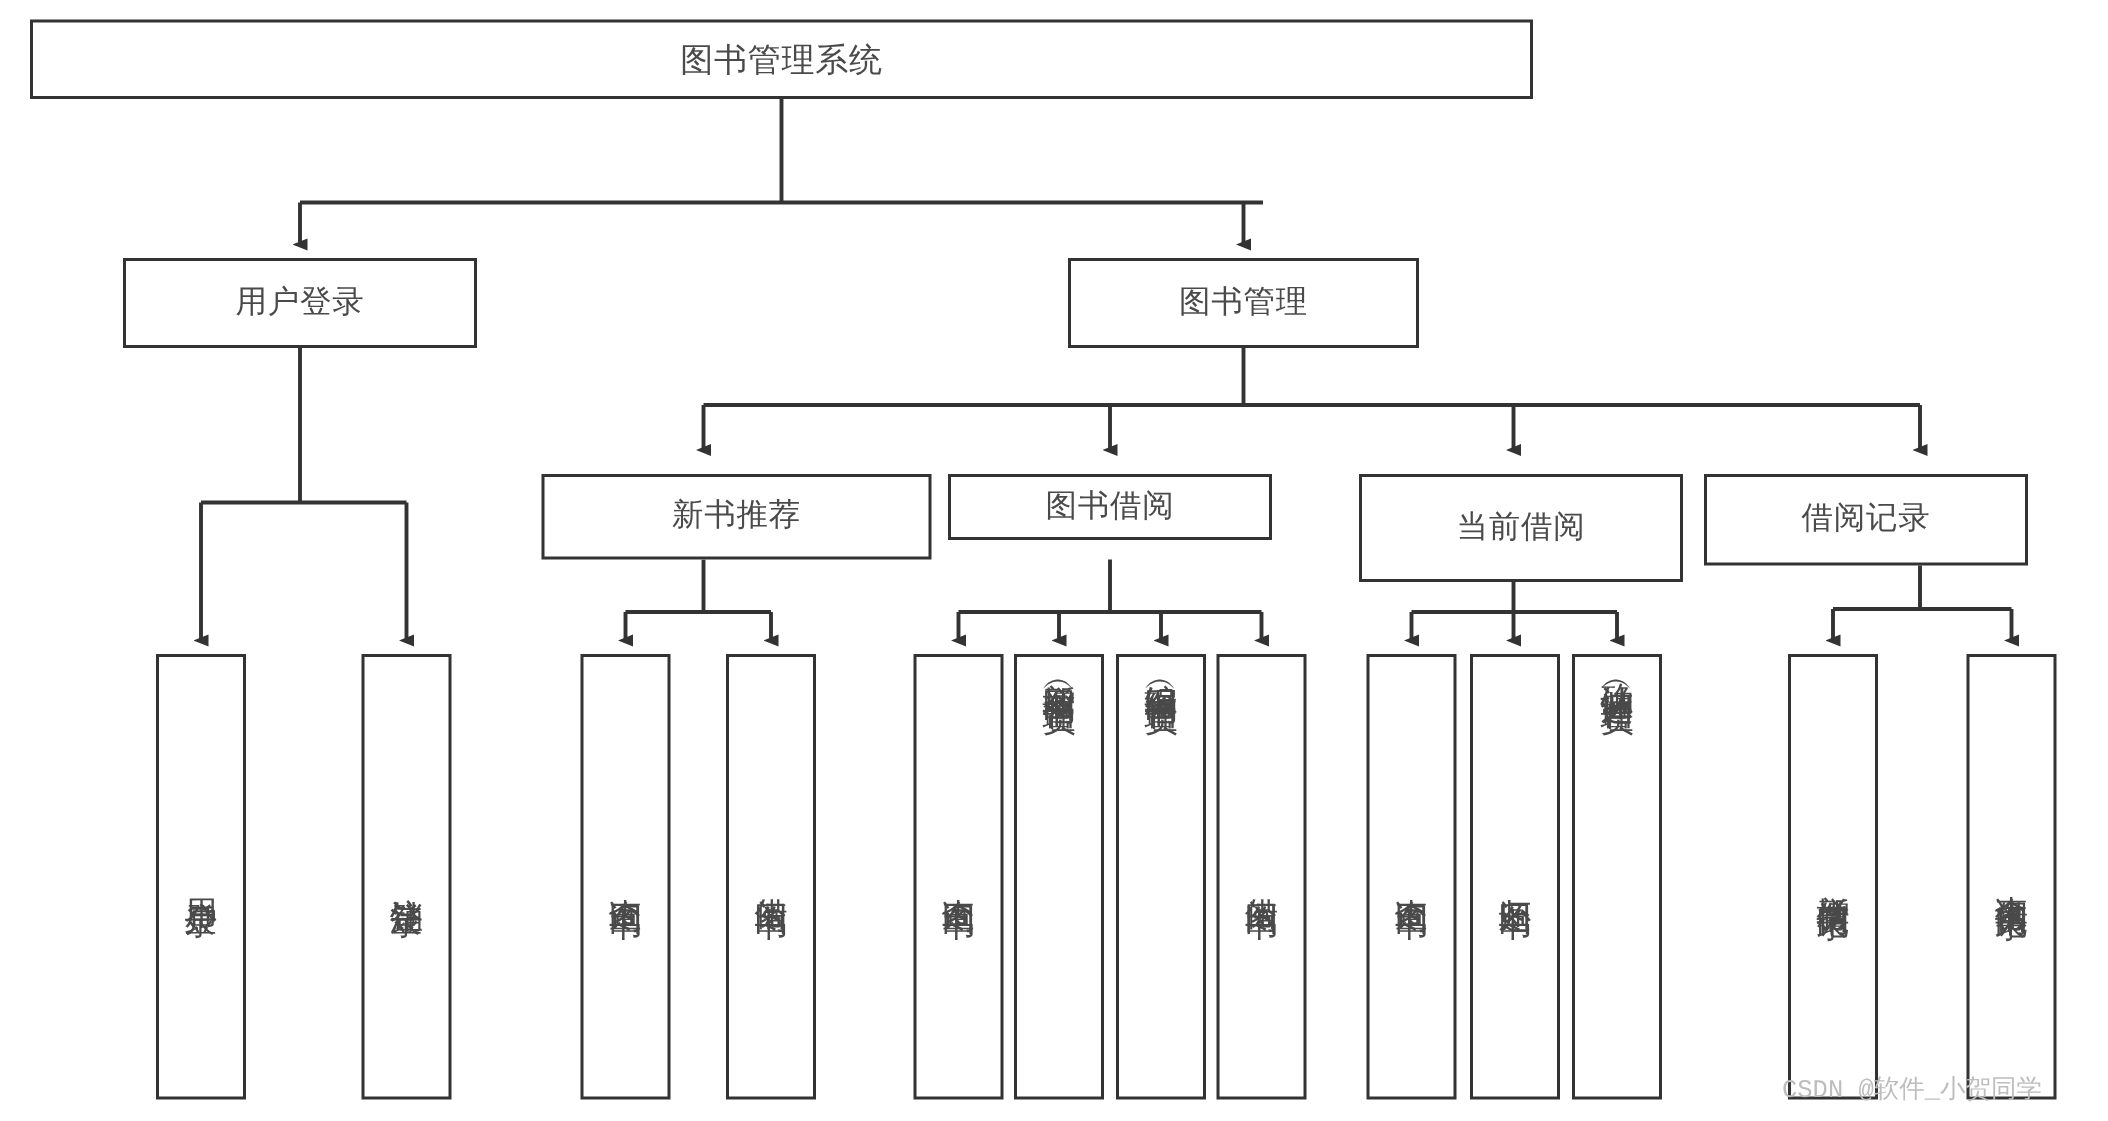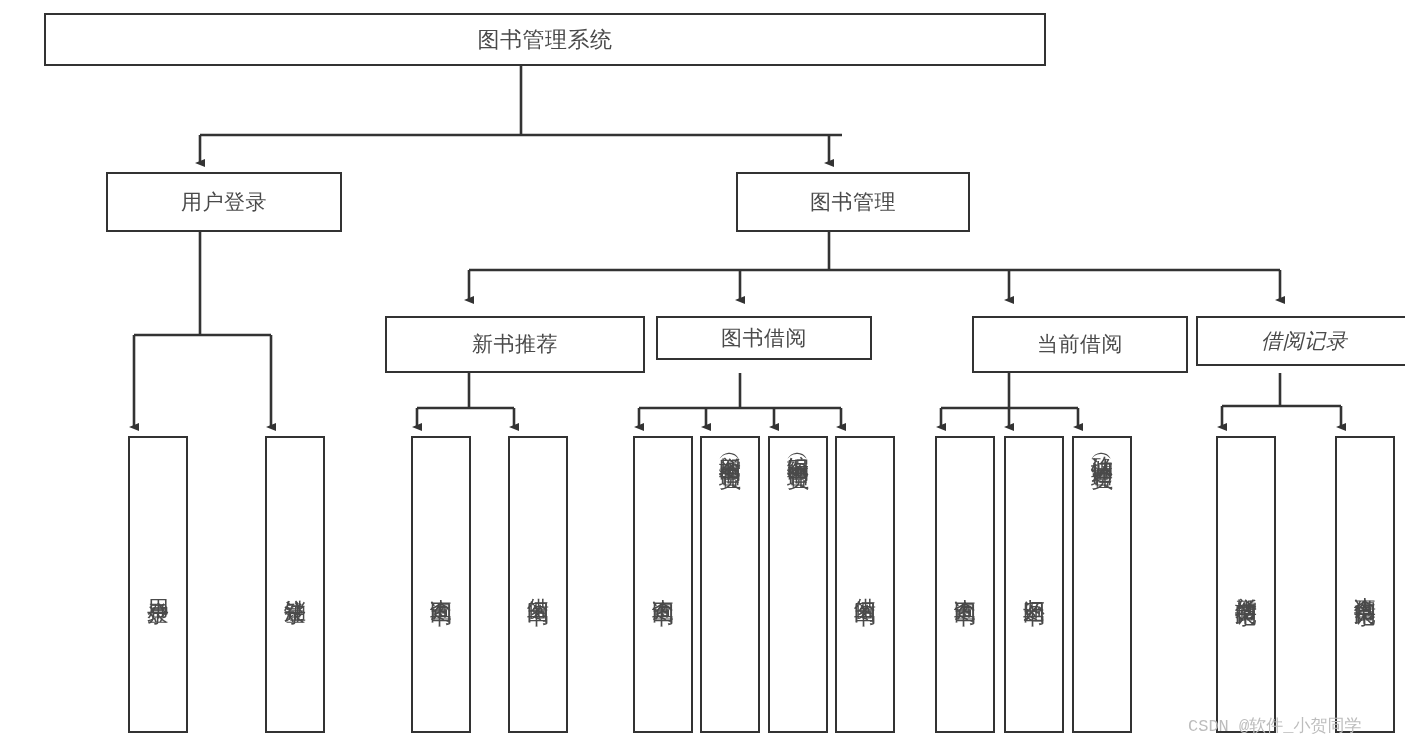--- a/index.html
+++ b/index.html
@@ -28,21 +28,20 @@
   .node {
     position: absolute;
     box-sizing: border-box;
     border: 2.5px solid #333333;
     background: #ffffff;
     display: flex;
     align-items: center;
     justify-content: center;
     color: #4a4a4a;
     z-index: 2;
-    margin-left: 24px;
   }
   .node .label {
     display: block;
     color: #4a4a4a;
     line-height: 1.18;
   }
   
   .node.horiz .label {
     writing-mode: horizontal-tb;
     font-size: 21px;
@@ -150,25 +149,25 @@
   </div>
 
   <div class="node horiz" style="left:361px; top:316px; width:260px; height:57px;">
     <span class="label">新书推荐</span>
   </div>
 
   <div class="node horiz" style="left:632px; top:316px; width:216px; height:44px;">
     <span class="label">图书借阅</span>
   </div>
 
-  <div class="node horiz" style="left:948px; top:316px; width:216px; height:57px;">
+  <div class="node horiz" style="left:906px; top:316px; width:216px; height:72px;">
     <span class="label">当前借阅</span>
   </div>
 
-  <div class="node horiz" style="left:1172px; top:316px; width:216px; height:50px;font-style:italic;">
+  <div class="node horiz" style="left:1136px; top:316px; width:216px; height:61px;">
     <span class="label">借阅记录</span>
   </div>
 
   <div class="node vert centered" style="left:104px; top:436px; width:60px; height:297px;">
     <span class="label">用户登录</span>
   </div>
 
   <div class="node vert centered" style="left:241px; top:436px; width:60px; height:297px;">
     <span class="label">注销登录</span>
   </div>

